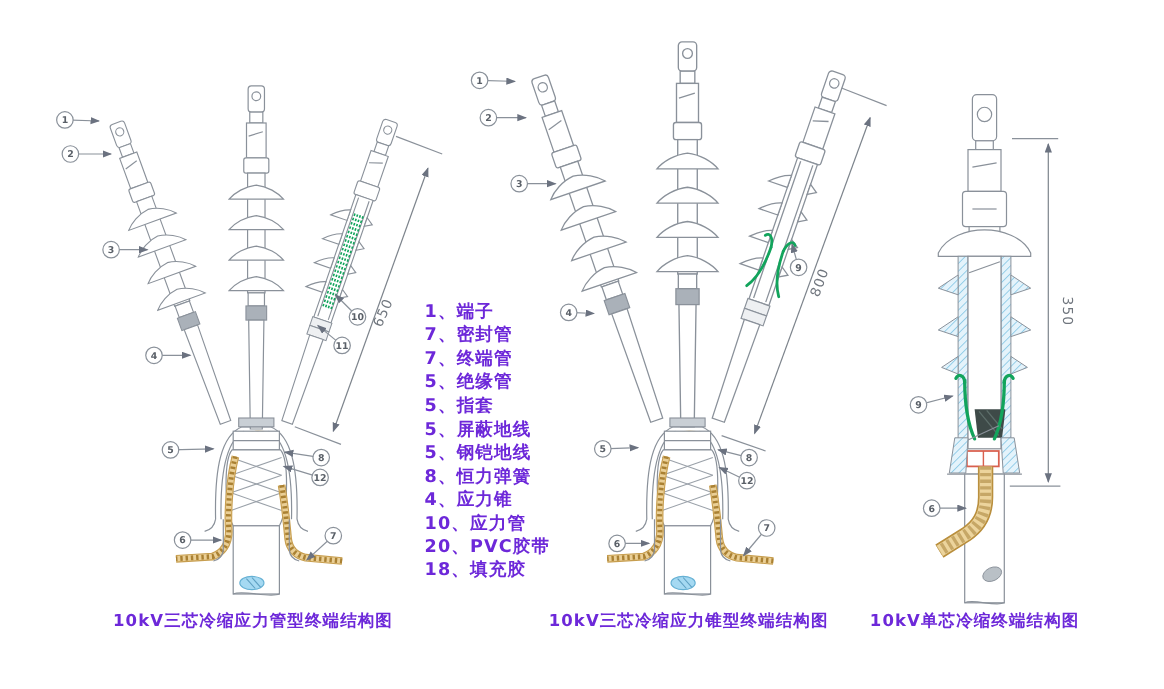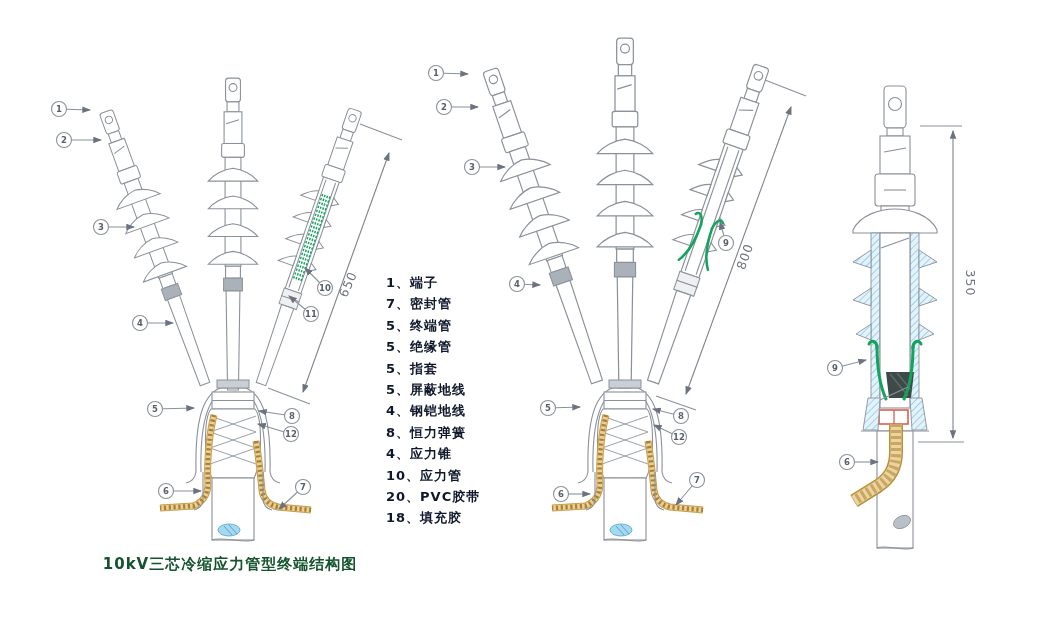--- a/index.html
+++ b/index.html
@@ -1,24 +1,24 @@
 <!DOCTYPE html>
 <html><head>
 <meta charset="utf-8">
 <style>
   html,body{margin:0;padding:0;background:#ffffff;}
   #stage{position:relative;width:1058px;height:626px;background:#ffffff;overflow:hidden;
          font-family:"DejaVu Sans","Liberation Sans",sans-serif;}
   #art{position:absolute;left:0;top:0;}
   .caption{position:absolute;text-align:center;font-size:15px;font-weight:bold;
-           color:#14532d;letter-spacing:1px;white-space:nowrap;}
+           color:#6d28d9;letter-spacing:1px;white-space:nowrap;}
   #cap1{left:95px;top:555px;width:270px;}
   #cap2{left:495px;top:555px;width:262px;}
   #cap3{left:788px;top:555px;width:196px;}
-  #legend{position:absolute;left:386px;top:272px;color:#0f172a;font-size:13px;
+  #legend{position:absolute;left:386px;top:272px;color:#6d28d9;font-size:16px;
           font-weight:bold;letter-spacing:1px;}
   #legend .li{height:21.4px;line-height:21.4px;white-space:nowrap;}
   .co-num{font-size:8.5px;fill:#5a6068;font-weight:bold;}
   .dim-num{font-size:12.5px;fill:#70767e;letter-spacing:1px;}
   svg .ln{stroke:#8a919a;fill:none;stroke-width:1.1;}
   svg .wh{fill:#ffffff;stroke:#8a919a;stroke-width:1.1;}
 </style>
 </head>
 <body>
 <div id="stage">
@@ -328,27 +328,29 @@
           <line class="ln" x1="847" y1="462" x2="878" y2="462" marker-end="url(#arr)"></line>
           <circle class="wh" cx="847" cy="462" r="7.5"></circle>
           <text class="co-num" x="847" y="465" text-anchor="middle">6</text>
         </g>
   </g>
 </svg>
 
 <div id="legend">
   <div class="li">1、端子</div>
   <div class="li">7、密封管</div>
-  <div class="li">5、终端管</div>
+  <div class="li">7、终端管</div>
   <div class="li">5、绝缘管</div>
   <div class="li">5、指套</div>
   <div class="li">5、屏蔽地线</div>
-  <div class="li">4、钢铠地线</div>
+  <div class="li">5、钢铠地线</div>
   <div class="li">8、恒力弹簧</div>
   <div class="li">4、应力锥</div>
   <div class="li">10、应力管</div>
   <div class="li">20、PVC胶带</div>
   <div class="li">18、填充胶</div>
 </div>
 
 <div id="cap1" class="caption">10kV三芯冷缩应力管型终端结构图</div>
+<div id="cap2" class="caption">10kV三芯冷缩应力锥型终端结构图</div>
+<div id="cap3" class="caption">10kV单芯冷缩终端结构图</div>
 
 </div>
 
 </body></html>

